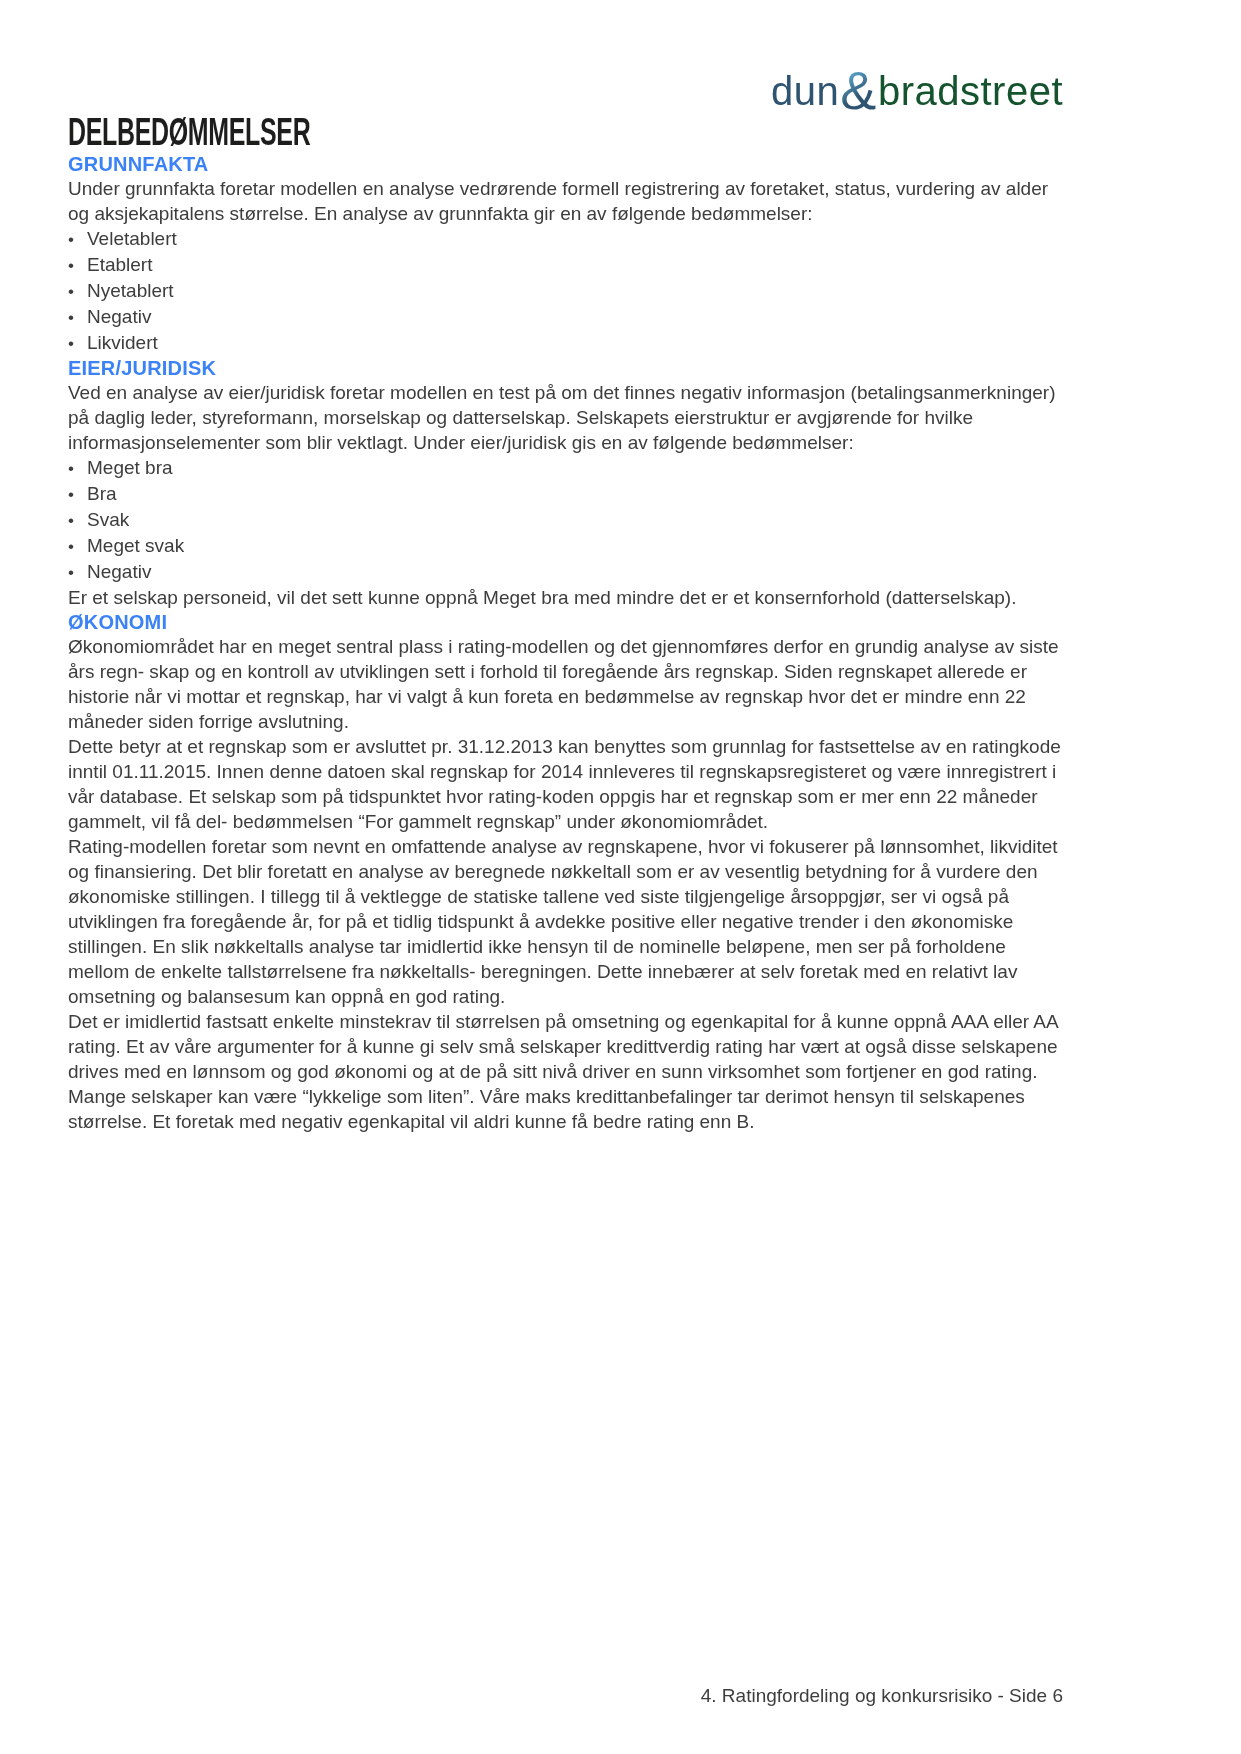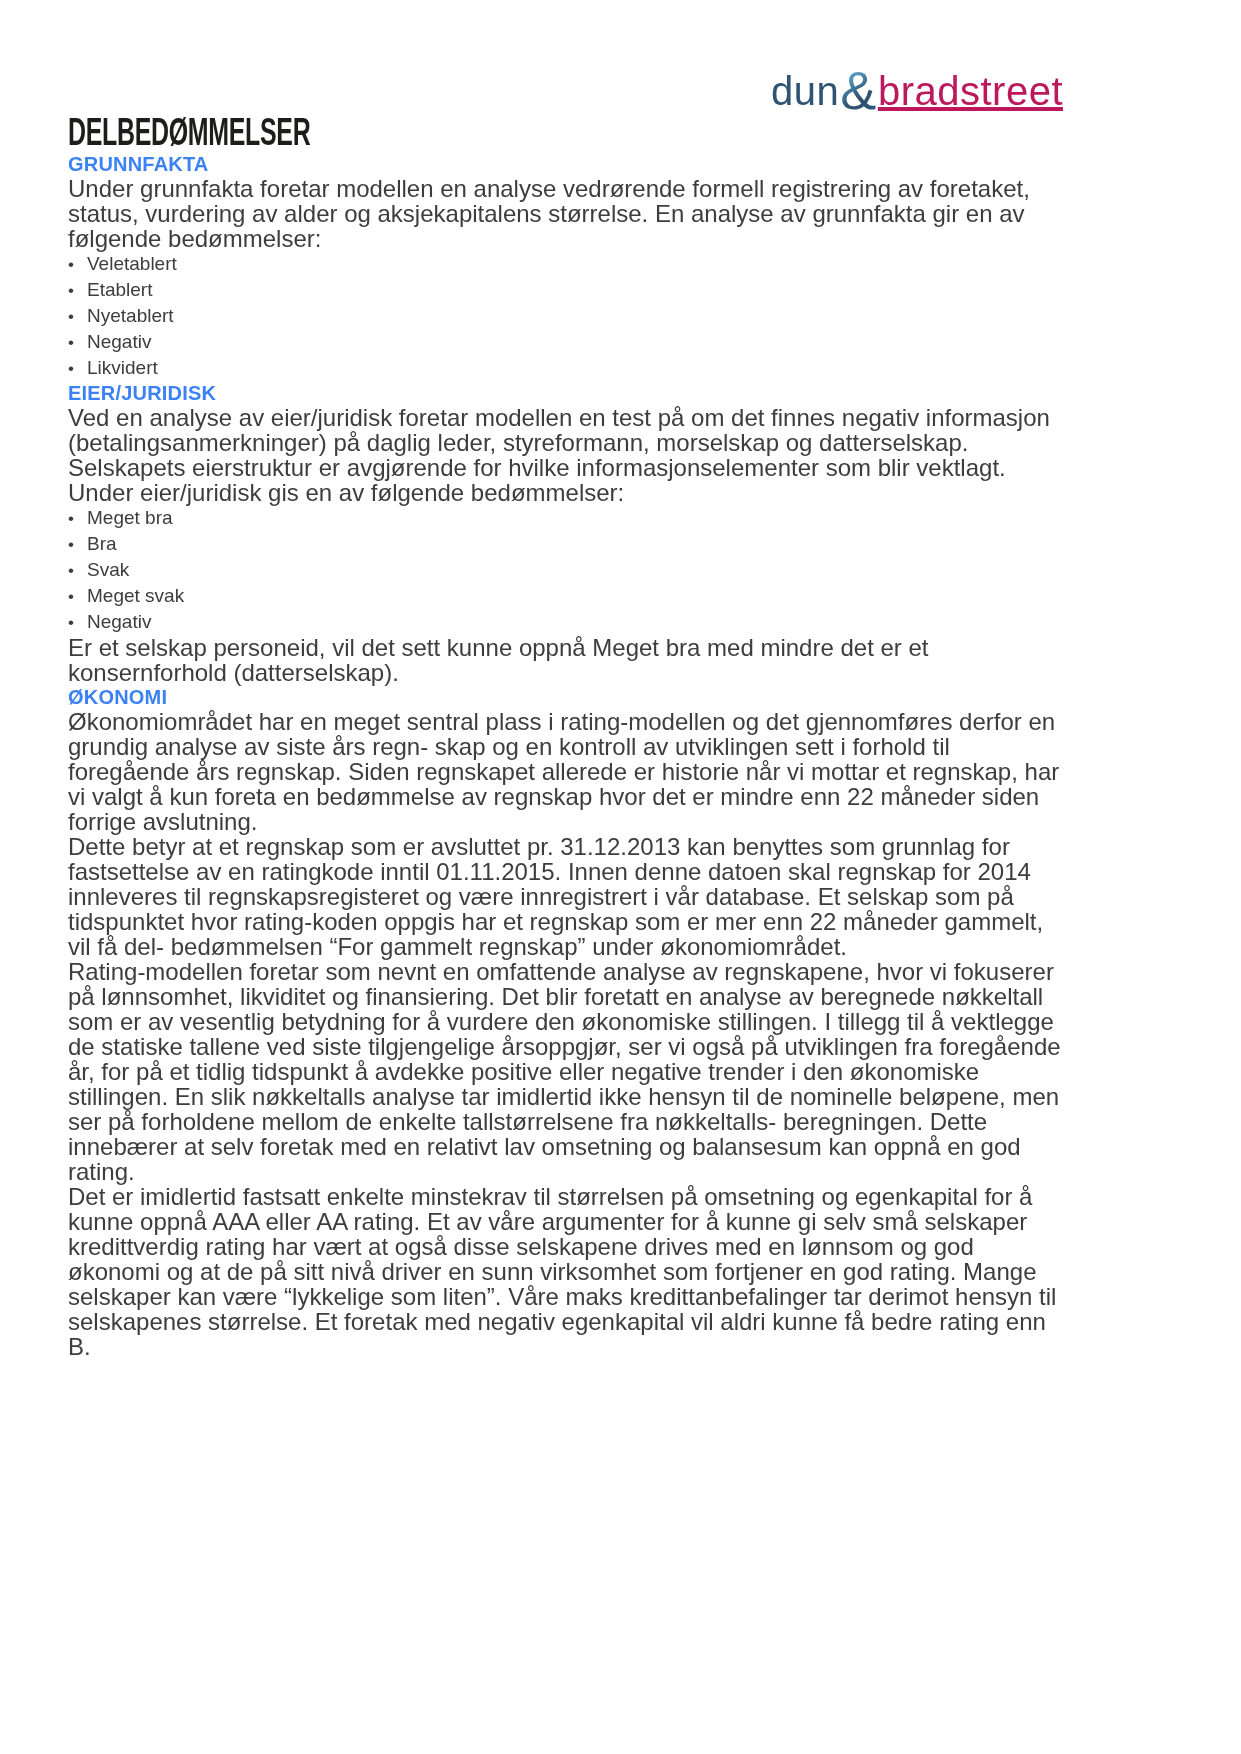--- a/index.html
+++ b/index.html
@@ -31,21 +31,21 @@
     font-size:54px;
     line-height:40px;
     margin:0 1px;
     position:relative;top:4px;
     background:linear-gradient(145deg,#57a0c4 18%,#2e5472 62%);
     -webkit-background-clip:text;
     background-clip:text;
     color:transparent;
     font-weight:400;
   }
-  .logo .bradstreet{font-size:40px;color:#be185d;text-decoration:underline;}
+  .logo .bradstreet{font-size:40px;color:#14532d;}
   
   h1.doc-title{
     margin:0;
     font-size:39px;
     line-height:40px;
     font-weight:700;
     color:#1d1d1b;
     letter-spacing:-0.5px;
     transform:scaleX(0.64);
     transform-origin:left center;
@@ -55,21 +55,21 @@
   h2.sec{
     margin:0;
     font-size:20px;
     line-height:24px;
     font-weight:700;
     color:#3b82f6;
     letter-spacing:0.2px;
   }
   p.body{
     margin:0;
-    font-size:24px;
+    font-size:19px;
     line-height:25px;
     color:#3d3d3d;
   }
   ul.opts{
     list-style:none;
     margin:0;padding:0;
   }
   ul.opts li{
     display:flex;
     align-items:baseline;
@@ -169,14 +169,15 @@
     <p class="body mt-para">Er et selskap personeid, vil det sett kunne oppnå Meget bra med mindre det er et konsernforhold (datterselskap).</p>
 
     <h2 class="sec mt-sec3">ØKONOMI</h2>
     <p class="body mt-tight">Økonomiområdet har en meget sentral plass i rating-modellen og det gjennomføres derfor en grundig analyse av siste års regn- skap og en kontroll av utviklingen sett i forhold til foregående års regnskap. Siden regnskapet allerede er historie når vi mottar et regnskap, har vi valgt å kun foreta en bedømmelse av regnskap hvor det er mindre enn 22 måneder siden forrige avslutning.</p>
     <p class="body mt-p2">Dette betyr at et regnskap som er avsluttet pr. 31.12.2013 kan benyttes som grunnlag for fastsettelse av en ratingkode inntil 01.11.2015. Innen denne datoen skal regnskap for 2014 innleveres til regnskapsregisteret og være innregistrert i vår database. Et selskap som på tidspunktet hvor rating-koden oppgis har et regnskap som er mer enn 22 måneder gammelt, vil få del- bedømmelsen “For gammelt regnskap” under økonomiområdet.</p>
     <p class="body mt-p3">Rating-modellen foretar som nevnt en omfattende analyse av regnskapene, hvor vi fokuserer på lønnsomhet, likviditet og finansiering. Det blir foretatt en analyse av beregnede nøkkeltall som er av vesentlig betydning for å vurdere den økonomiske stillingen. I tillegg til å vektlegge de statiske tallene ved siste tilgjengelige årsoppgjør, ser vi også på utviklingen fra foregående år, for på et tidlig tidspunkt å avdekke positive eller negative trender i den økonomiske stillingen. En slik nøkkeltalls analyse tar imidlertid ikke hensyn til de nominelle beløpene, men ser på forholdene mellom de enkelte tallstørrelsene fra nøkkeltalls- beregningen. Dette innebærer at selv foretak med en relativt lav omsetning og balansesum kan oppnå en god rating.</p>
     <p class="body mt-para">Det er imidlertid fastsatt enkelte minstekrav til størrelsen på omsetning og egenkapital for å kunne oppnå AAA eller AA rating. Et av våre argumenter for å kunne gi selv små selskaper kredittverdig rating har vært at også disse selskapene drives med en lønnsom og god økonomi og at de på sitt nivå driver en sunn virksomhet som fortjener en god rating. Mange selskaper kan være “lykkelige som liten”. Våre maks kredittanbefalinger tar derimot hensyn til selskapenes størrelse. Et foretak med negativ egenkapital vil aldri kunne få bedre rating enn B.</p>
 
   </div>
 
+  <div class="footer">4. Ratingfordeling og konkursrisiko - Side 6</div>
 
 </div>
 
 </body></html>

